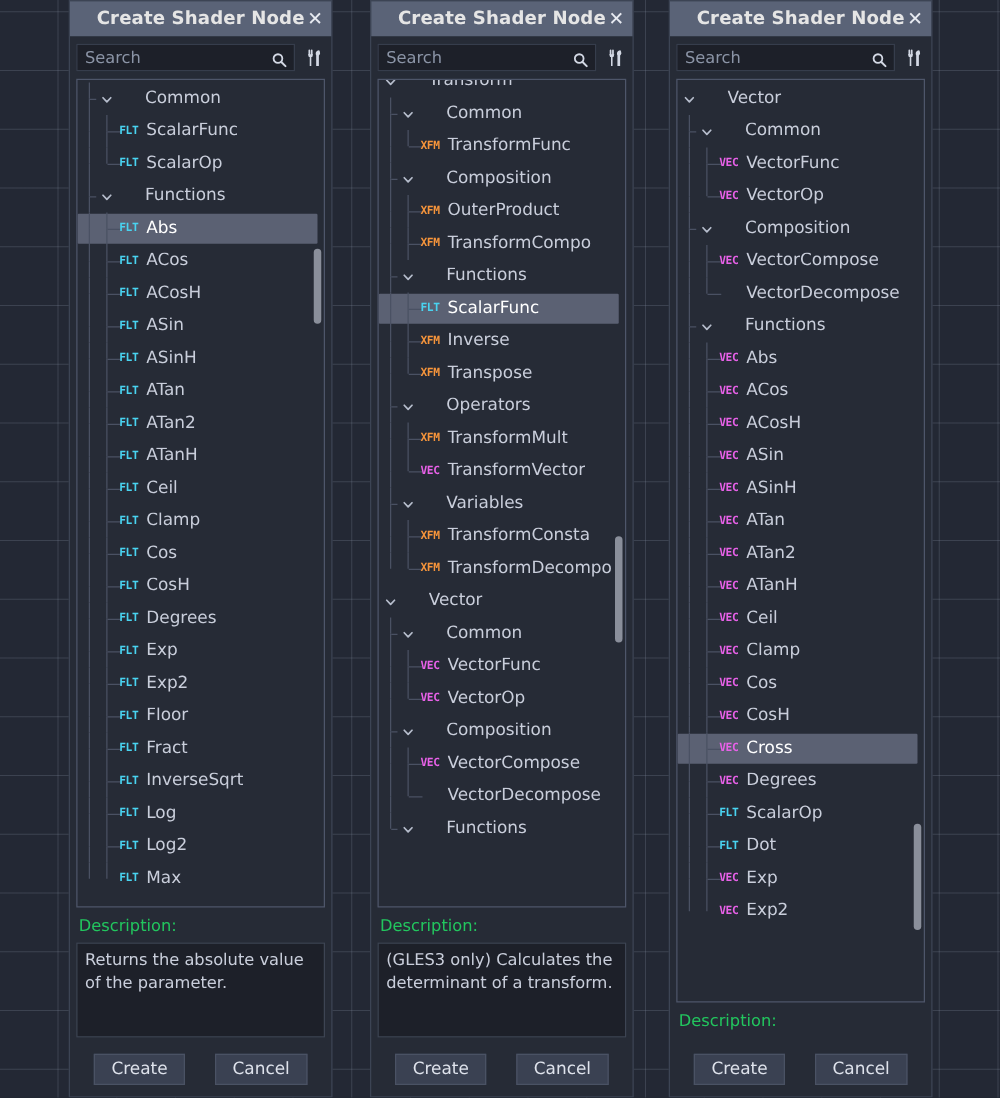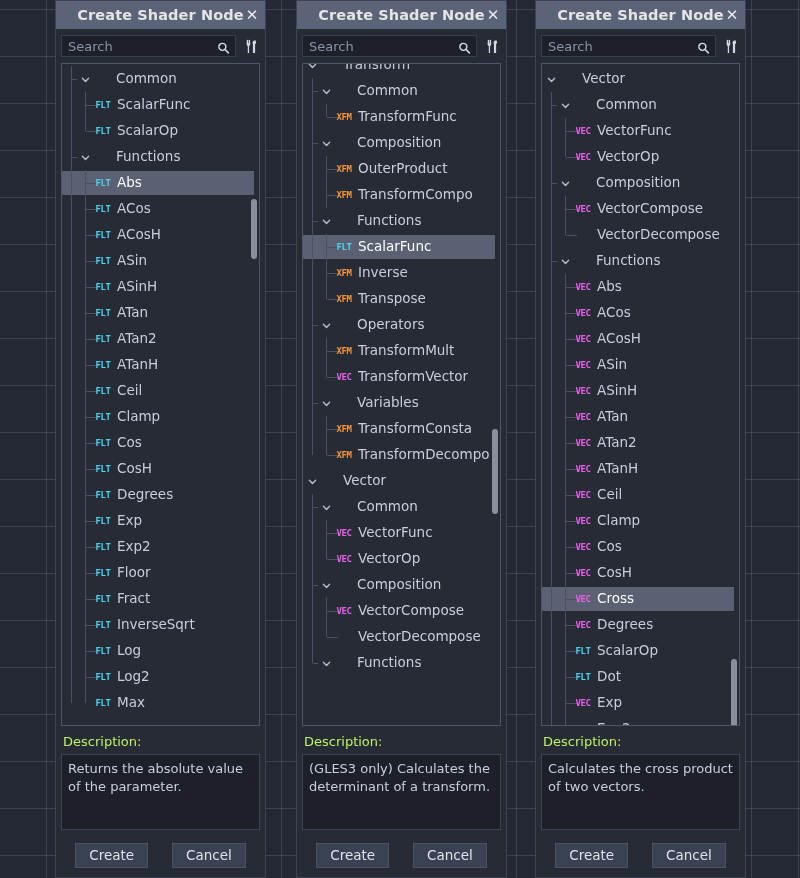--- a/index.html
+++ b/index.html
@@ -218,21 +218,21 @@
     position: absolute;
     right: 2px;
     width: 6px;
     background: #8a8f9b;
     border-radius: 3px;
     z-index: 5;
   }
 
   
   .desc-label {
-    color: #bef264;
+    color: #22c55e;
     font-size: 13px;
     margin: 8px 0 5px 2px;
     flex: 0 0 auto;
   }
   .desc-box {
     flex: 0 0 76px;
     background: #1d2029;
     border: 1px solid #3d4453;
     box-sizing: border-box;
     padding: 5px 6px;
@@ -1201,20 +1201,19 @@
               <span class="guide" style="left:23px;top:0;width:1px;height:13px"></span>
               <span class="inner" style="padding-left:32px">
                 <span class="ticon vec">VEC</span>
                 <span class="lbl">Exp2</span>
               </span>
             </div>
           </div>
           <div class="vscroll" style="top:595px;height:85px"></div>
         </div>
         <div class="desc-label">Description:</div>
-        <div class="desc-box">Calculates the cross product of two vectors.</div>
         <div class="btn-row">
           <button class="btn">Create</button>
           <button class="btn">Cancel</button>
         </div>
       </div>
     </div>
   </div>
 
 </body></html>

